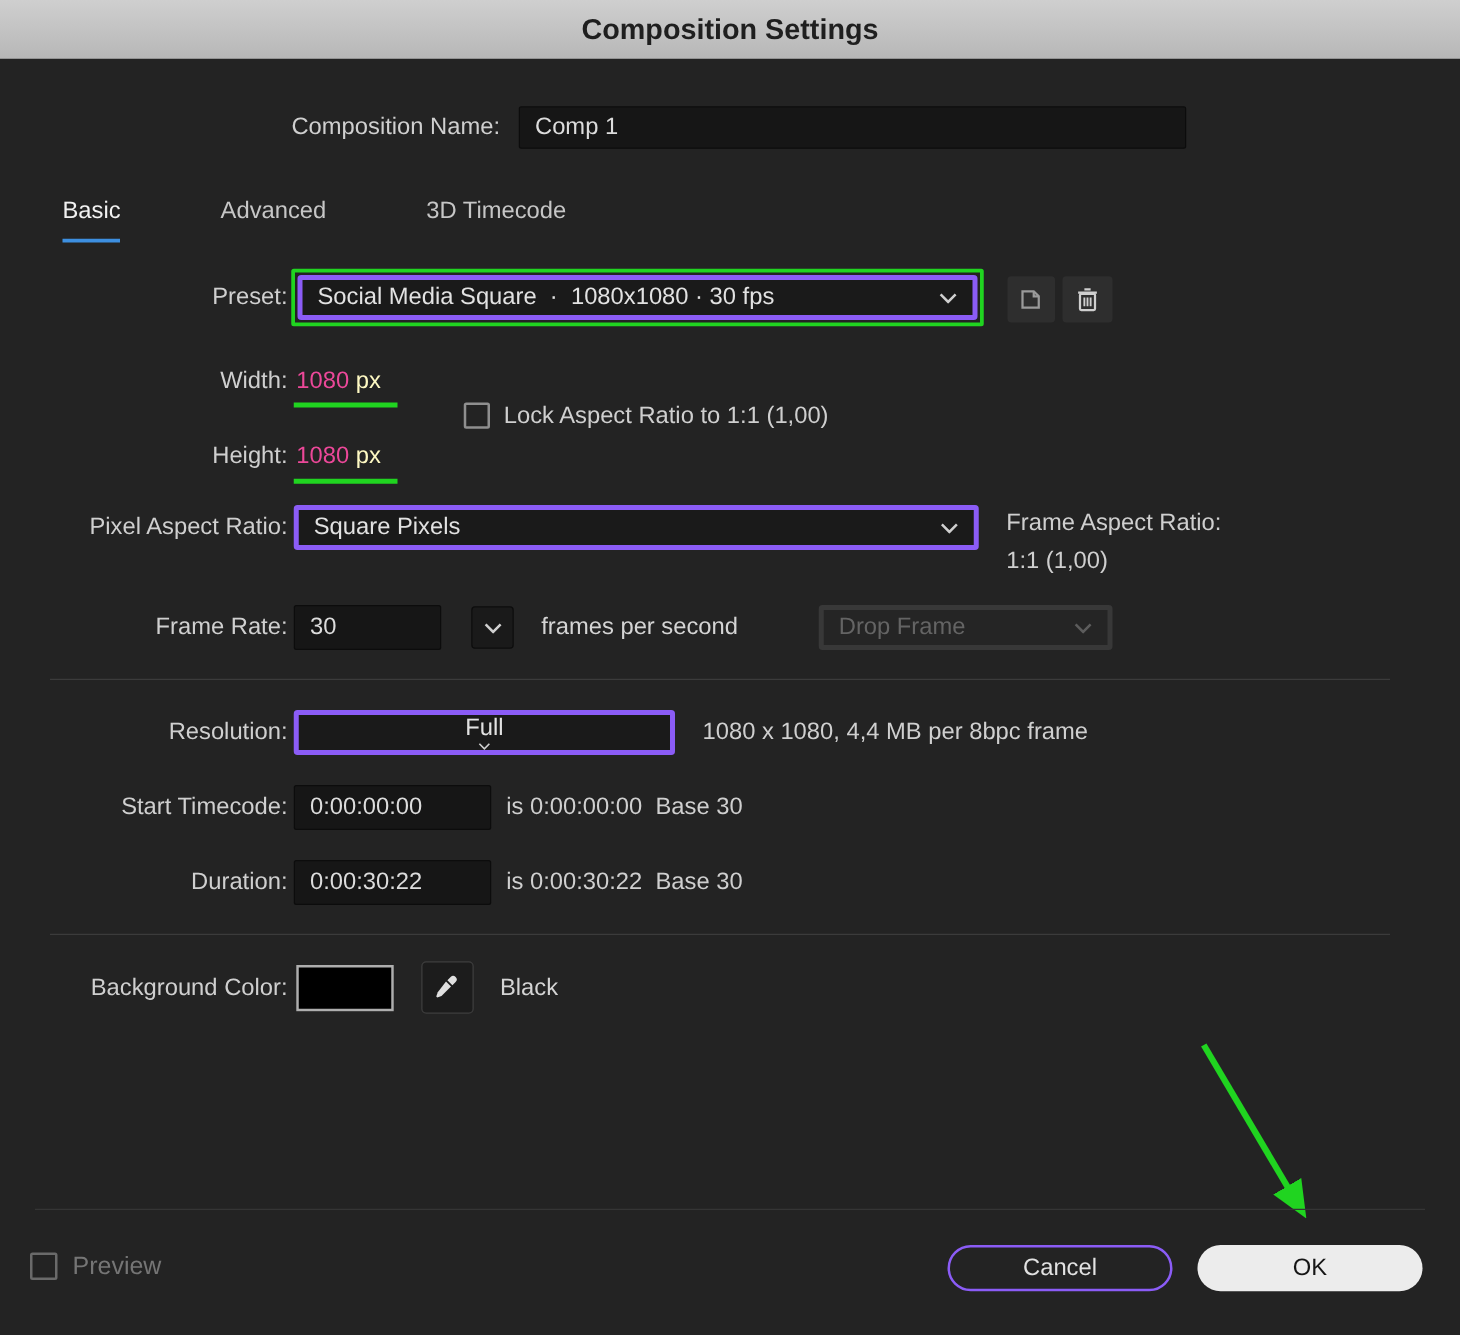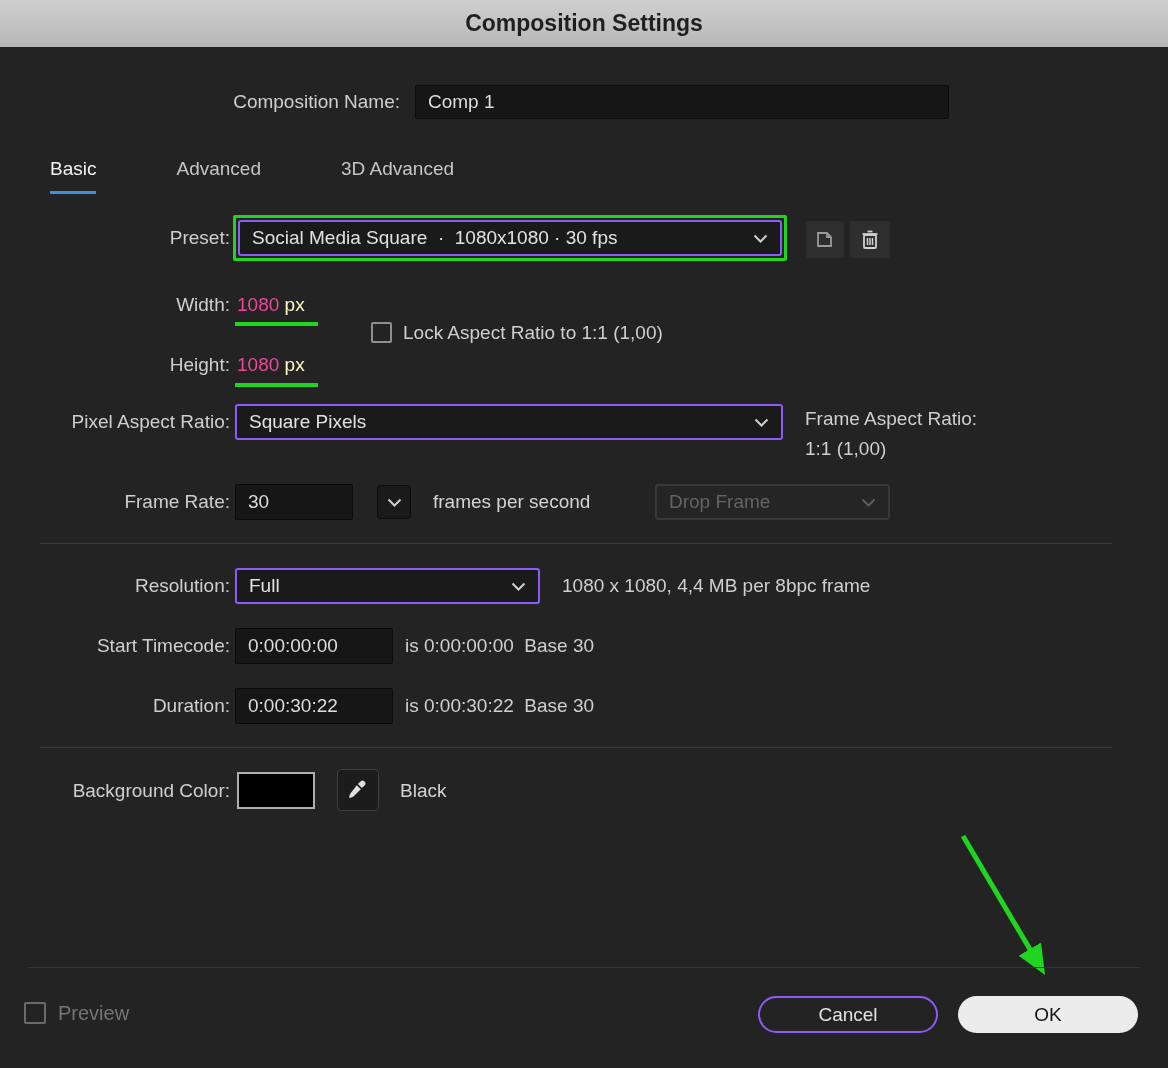--- a/index.html
+++ b/index.html
@@ -20,21 +20,21 @@
     position:absolute; color:#cfcfcf; font-size:19px; text-align:right;padding-left:31px;
   }
   .txt {
     position:absolute; color:#cfcfcf; font-size:19px;
   }
   .input {
     position:absolute; background:#161616; border:1px solid #0c0c0c; border-radius:2px;
     color:#dcdcdc; font-size:19px; font-family:inherit; padding:0 12px; outline:none;
   }
   .dropdown {
-    position:absolute; background:#1a1a1a; border:2px solid #8b5cf6; border-radius:3px;
+    position:absolute; background:#1a1a1a; border:4px solid #8b5cf6; border-radius:3px;
     display:flex; align-items:center; justify-content:space-between; padding:0 12px;
     color:#e2e2e2; font-size:19px; cursor:default;
   }
   .dropdown .val { white-space:pre; }
   .dropdown.disabled { background:#252525; border-color:#383838; color:#646464; }
   .green-box {
     position:absolute; border:3px solid #20d420; padding:2px; border-radius:2px;
   }
   .green-box .dropdown { position:relative; width:544px; height:36px; }
   .icon-btn {
@@ -66,21 +66,21 @@
 <div class="titlebar">
   <span>Composition Settings</span>
 </div>
 
 <div class="lbl" style="left:0;top:85px;width:400px;line-height:34px;">Composition Name:</div>
 <input class="input" style="left: 415px; top: 85px; width: 534px; height: 34px;" value="Comp 1">
 
 <div class="tabs">
   <div class="tab active">Basic</div>
   <div class="tab">Advanced</div>
-  <div class="tab">3D Advanced</div>
+  <div class="tab">3D Timecode</div>
 </div>
 
 <div class="lbl" style="left:0;top:220px;width:230px;line-height:36px;">Preset:</div>
 <div class="green-box" style="left:233px;top:215px;">
   <div class="dropdown">
     <span class="val">Social Media Square  ·  1080x1080 · 30 fps</span>
     <svg width="15" height="9" viewBox="0 0 15 9">
       <polyline points="1.5,1.5 7.5,7.5 13.5,1.5" fill="none" stroke="#cfcfcf" stroke-width="2"></polyline>
     </svg>
   </div>
@@ -140,21 +140,21 @@
 <div class="dropdown disabled" style="left:655px;top:484px;width:235px;height:36px;">
   <span class="val">Drop Frame</span>
   <svg width="15" height="9" viewBox="0 0 15 9">
     <polyline points="1.5,1.5 7.5,7.5 13.5,1.5" fill="none" stroke="#5c5c5c" stroke-width="2"></polyline>
   </svg>
 </div>
 
 <div class="divider" style="left:40px;top:543px;width:1072px;"></div>
 
 <div class="lbl" style="left:0;top:568px;width:230px;line-height:36px;">Resolution:</div>
-<div class="dropdown" style="left:235px;top:568px;width:305px;height:36px;">
+<div class="dropdown" style="left:235px;top:568px;width:305px;height:36px;flex-direction:column;">
   <span class="val">Full</span>
   <svg width="15" height="9" viewBox="0 0 15 9">
     <polyline points="1.5,1.5 7.5,7.5 13.5,1.5" fill="none" stroke="#cfcfcf" stroke-width="2"></polyline>
   </svg>
 </div>
 <div class="txt info" style="left:562px;top:568px;line-height:36px;">1080 x 1080, 4,4 MB per 8bpc frame</div>
 
 <div class="lbl" style="left:0;top:628px;width:230px;line-height:36px;">Start Timecode:</div>
 <input class="input" style="left: 235px; top: 628px; width: 158px; height: 36px;" value="0:00:00:00">
 <div class="txt info" style="left:405px;top:628px;line-height:36px;">is 0:00:00:00  Base 30</div>

